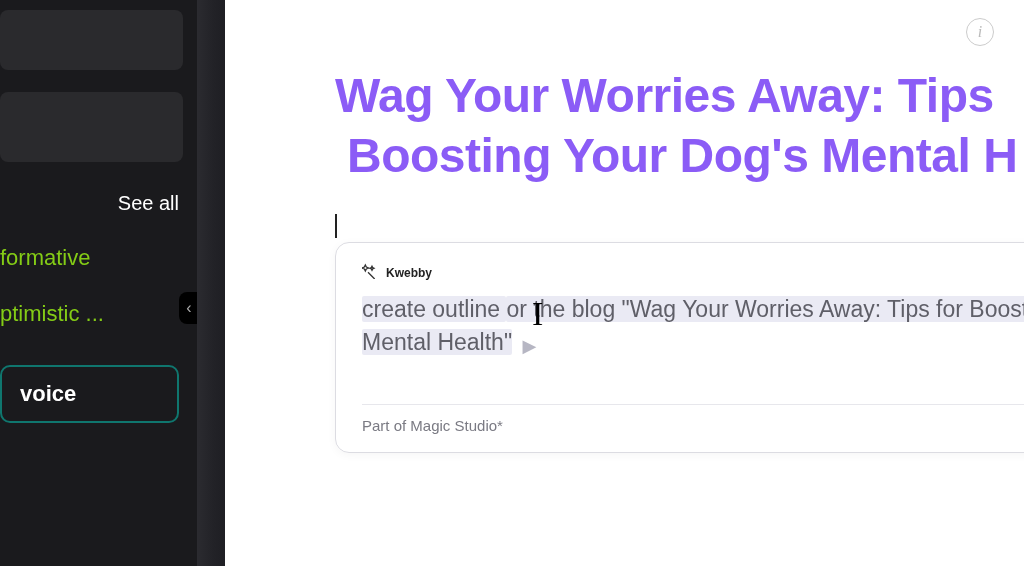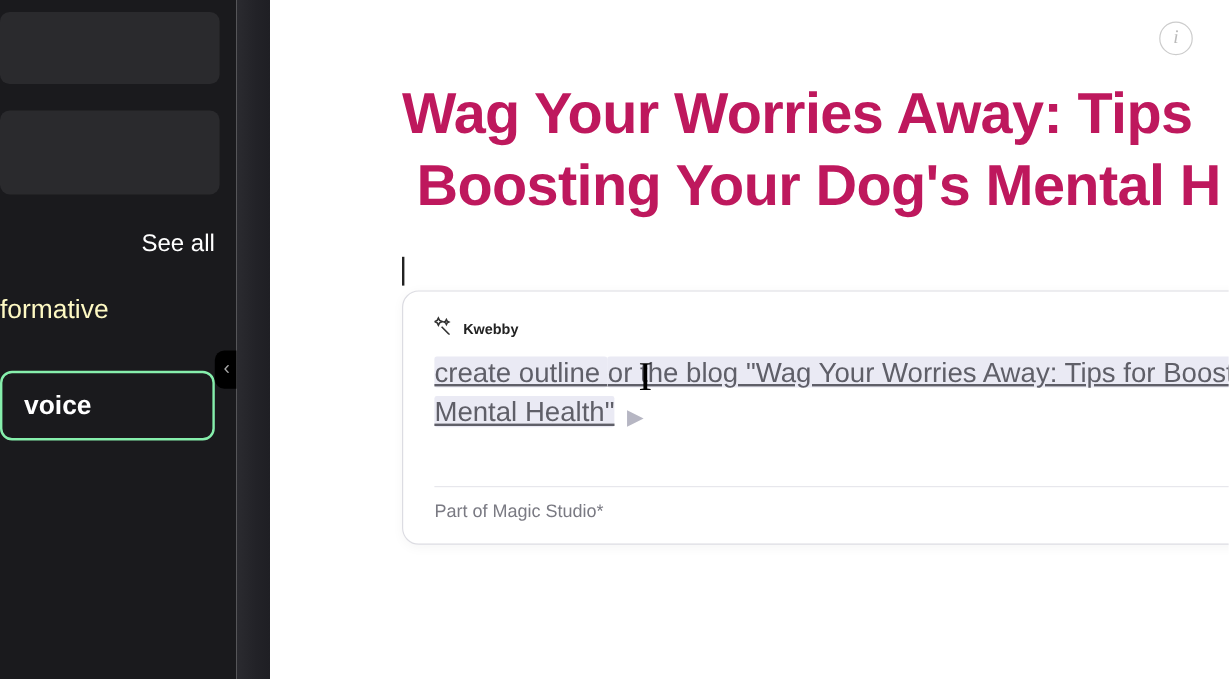--- a/index.html
+++ b/index.html
@@ -42,29 +42,29 @@
       margin-bottom: 4px;
     }
     .see-all {
       color: #fff;
       font-size: 20px;
       font-weight: 400;
       cursor: pointer;
     }
 
     .tone-item {
-      color: #fef9c3;
+      color: #84cc16;
       font-size: 22px;
       padding: 4px 0 4px 0;
       white-space: nowrap;
       overflow: hidden;
     }
 
     .voice-btn {
-      border: 2px solid #86efac;
+      border: 2px solid #0f766e;
       border-radius: 10px;
       padding: 14px 18px;
       color: #fff;
       font-size: 22px;
       font-weight: 600;
       margin: 12px 18px 12px 0;
       text-align: left;
       cursor: pointer;
       background: transparent;
     }
@@ -115,21 +115,21 @@
       justify-content: center;
       font-family: Georgia, serif;
       font-style: italic;
       font-size: 16px;
       cursor: pointer;
     }
 
     .doc-title {
       font-size: 48px;
       font-weight: 700;
-      color: #be185d;
+      color: #8b5cf6;
       line-height: 1.25;
       letter-spacing: -0.5px;
       margin-top: 36px;
       white-space: nowrap;
       overflow: hidden;
     }
 
     .doc-title .line2 { display: block; margin-left: 12px; }
 
     .cursor-mark {
@@ -164,21 +164,20 @@
 
     .ai-text {
       font-size: 23px;
       color: #5f5f68;
       line-height: 1.45;
       position: relative;
     }
     .highlight {
       background: #eaeaf4;
       border-radius: 2px;
-      text-decoration: underline;
     }
 
     .ai-text .ibeam {
       position: absolute;
       left: 170px;
       top: -4px;
       font-size: 34px;
       color: #000;
       pointer-events: none;
       font-family: serif;
@@ -205,20 +204,21 @@
 
 <div class="sidebar">
   <div class="sidebar-placeholder"></div>
   <div class="sidebar-placeholder tall"></div>
 
   <div class="see-all-row">
     <span class="see-all">See all</span>
   </div>
 
   <div class="tone-item">formative</div>
+  <div class="tone-item">ptimistic ...</div>
 
   <div class="voice-btn">voice</div>
 
   <div class="sidebar-collapse">
     <span>‹</span>
   </div>
 </div>
 
 <div class="thin-strip"></div>
 

